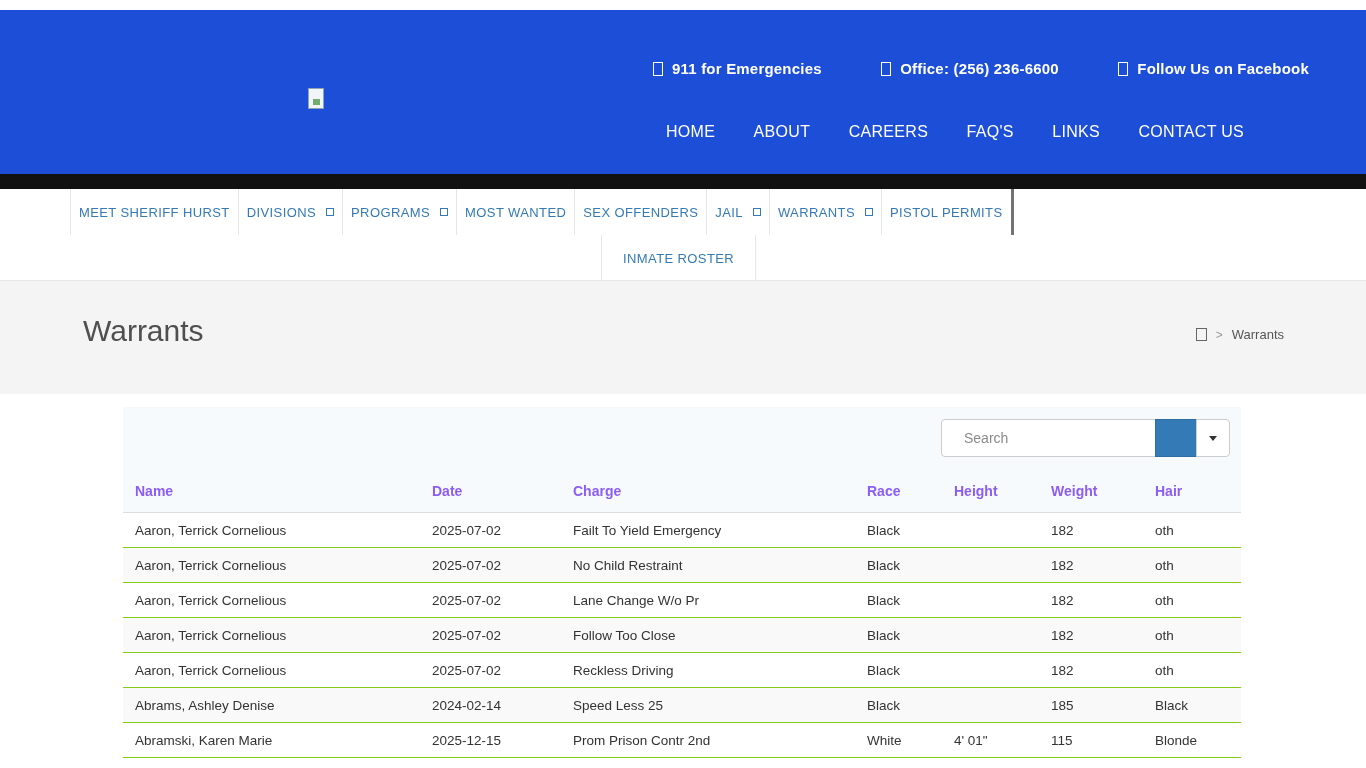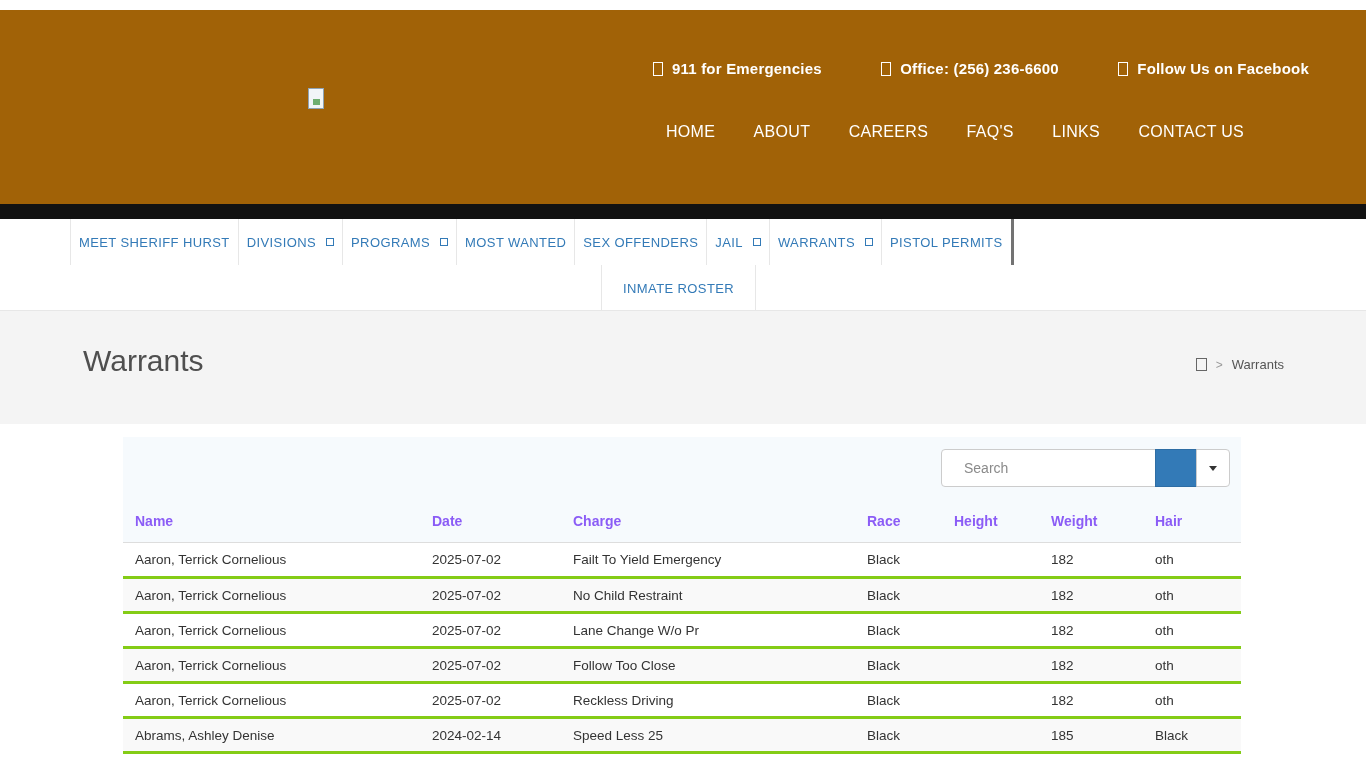--- a/index.html
+++ b/index.html
@@ -5,21 +5,21 @@
   * { box-sizing: border-box; }
   html,body { margin:0; padding:0; }
   body {
     width:1366px; height:768px; overflow:hidden;
     font-family:"Liberation Sans", sans-serif;
     background:#ffffff;
   }
 
   
   .top-strip { height:10px; background:#ffffff; }
-  .site-header { height:194px; background:#a16207; position:relative; }
+  .site-header { height:164px; background:#1d4ed8; position:relative; }
 
   .logo-ph {
     position:absolute; left:308px; top:78px;
     width:16px; height:21px; background:#f2f5f7; border:1px solid #8fa3b5;
     display:flex; align-items:flex-end; justify-content:center;
   }
   .logo-ph .dot { width:7px; height:6px; background:#6fae6f; margin-bottom:3px; }
 
   .header-right { position:absolute; top:0; right:0; text-align:right; white-space:nowrap; }
 
@@ -95,21 +95,21 @@
     width:0; height:0; border-left:4px solid transparent;
     border-right:4px solid transparent; border-top:5px solid #333333;
   }
 
   table.warrants { width:100%; border-collapse:collapse; font-size:13.5px; color:#333333; }
   table.warrants thead th {
     text-align:left; padding:13px 12px; font-size:14px; font-weight:700;
     border-bottom:1px solid #dddddd; color:#8b5cf6;
   }
   table.warrants tbody td {
-    padding:8px 12px; border-bottom:3px solid #84cc16; background:#ffffff;
+    padding:8px 12px; border-bottom:1px solid #84cc16; background:#ffffff;
     height:35px; vertical-align:middle;
   }
   table.warrants tbody tr:nth-child(even) td { background:#f9f9f9; }
 </style>
 </head>
 <body>
 
 <div class="top-strip"></div>
 
 <header class="site-header">
@@ -275,17 +275,26 @@
           </tr>
           <tr>
             <td>Abrams, Ashley Denise</td>
             <td>2024-02-14</td>
             <td>Speed Less 25</td>
             <td>Black</td>
             <td></td>
             <td>185</td>
             <td>Black</td>
           </tr>
+          <tr>
+            <td>Abramski, Karen Marie</td>
+            <td>2025-12-15</td>
+            <td>Prom Prison Contr 2nd</td>
+            <td>White</td>
+            <td>4' 01"</td>
+            <td>115</td>
+            <td>Blonde</td>
+          </tr>
         </tbody>
     </table>
 
   </div>
 </main>
 
 </body></html>

